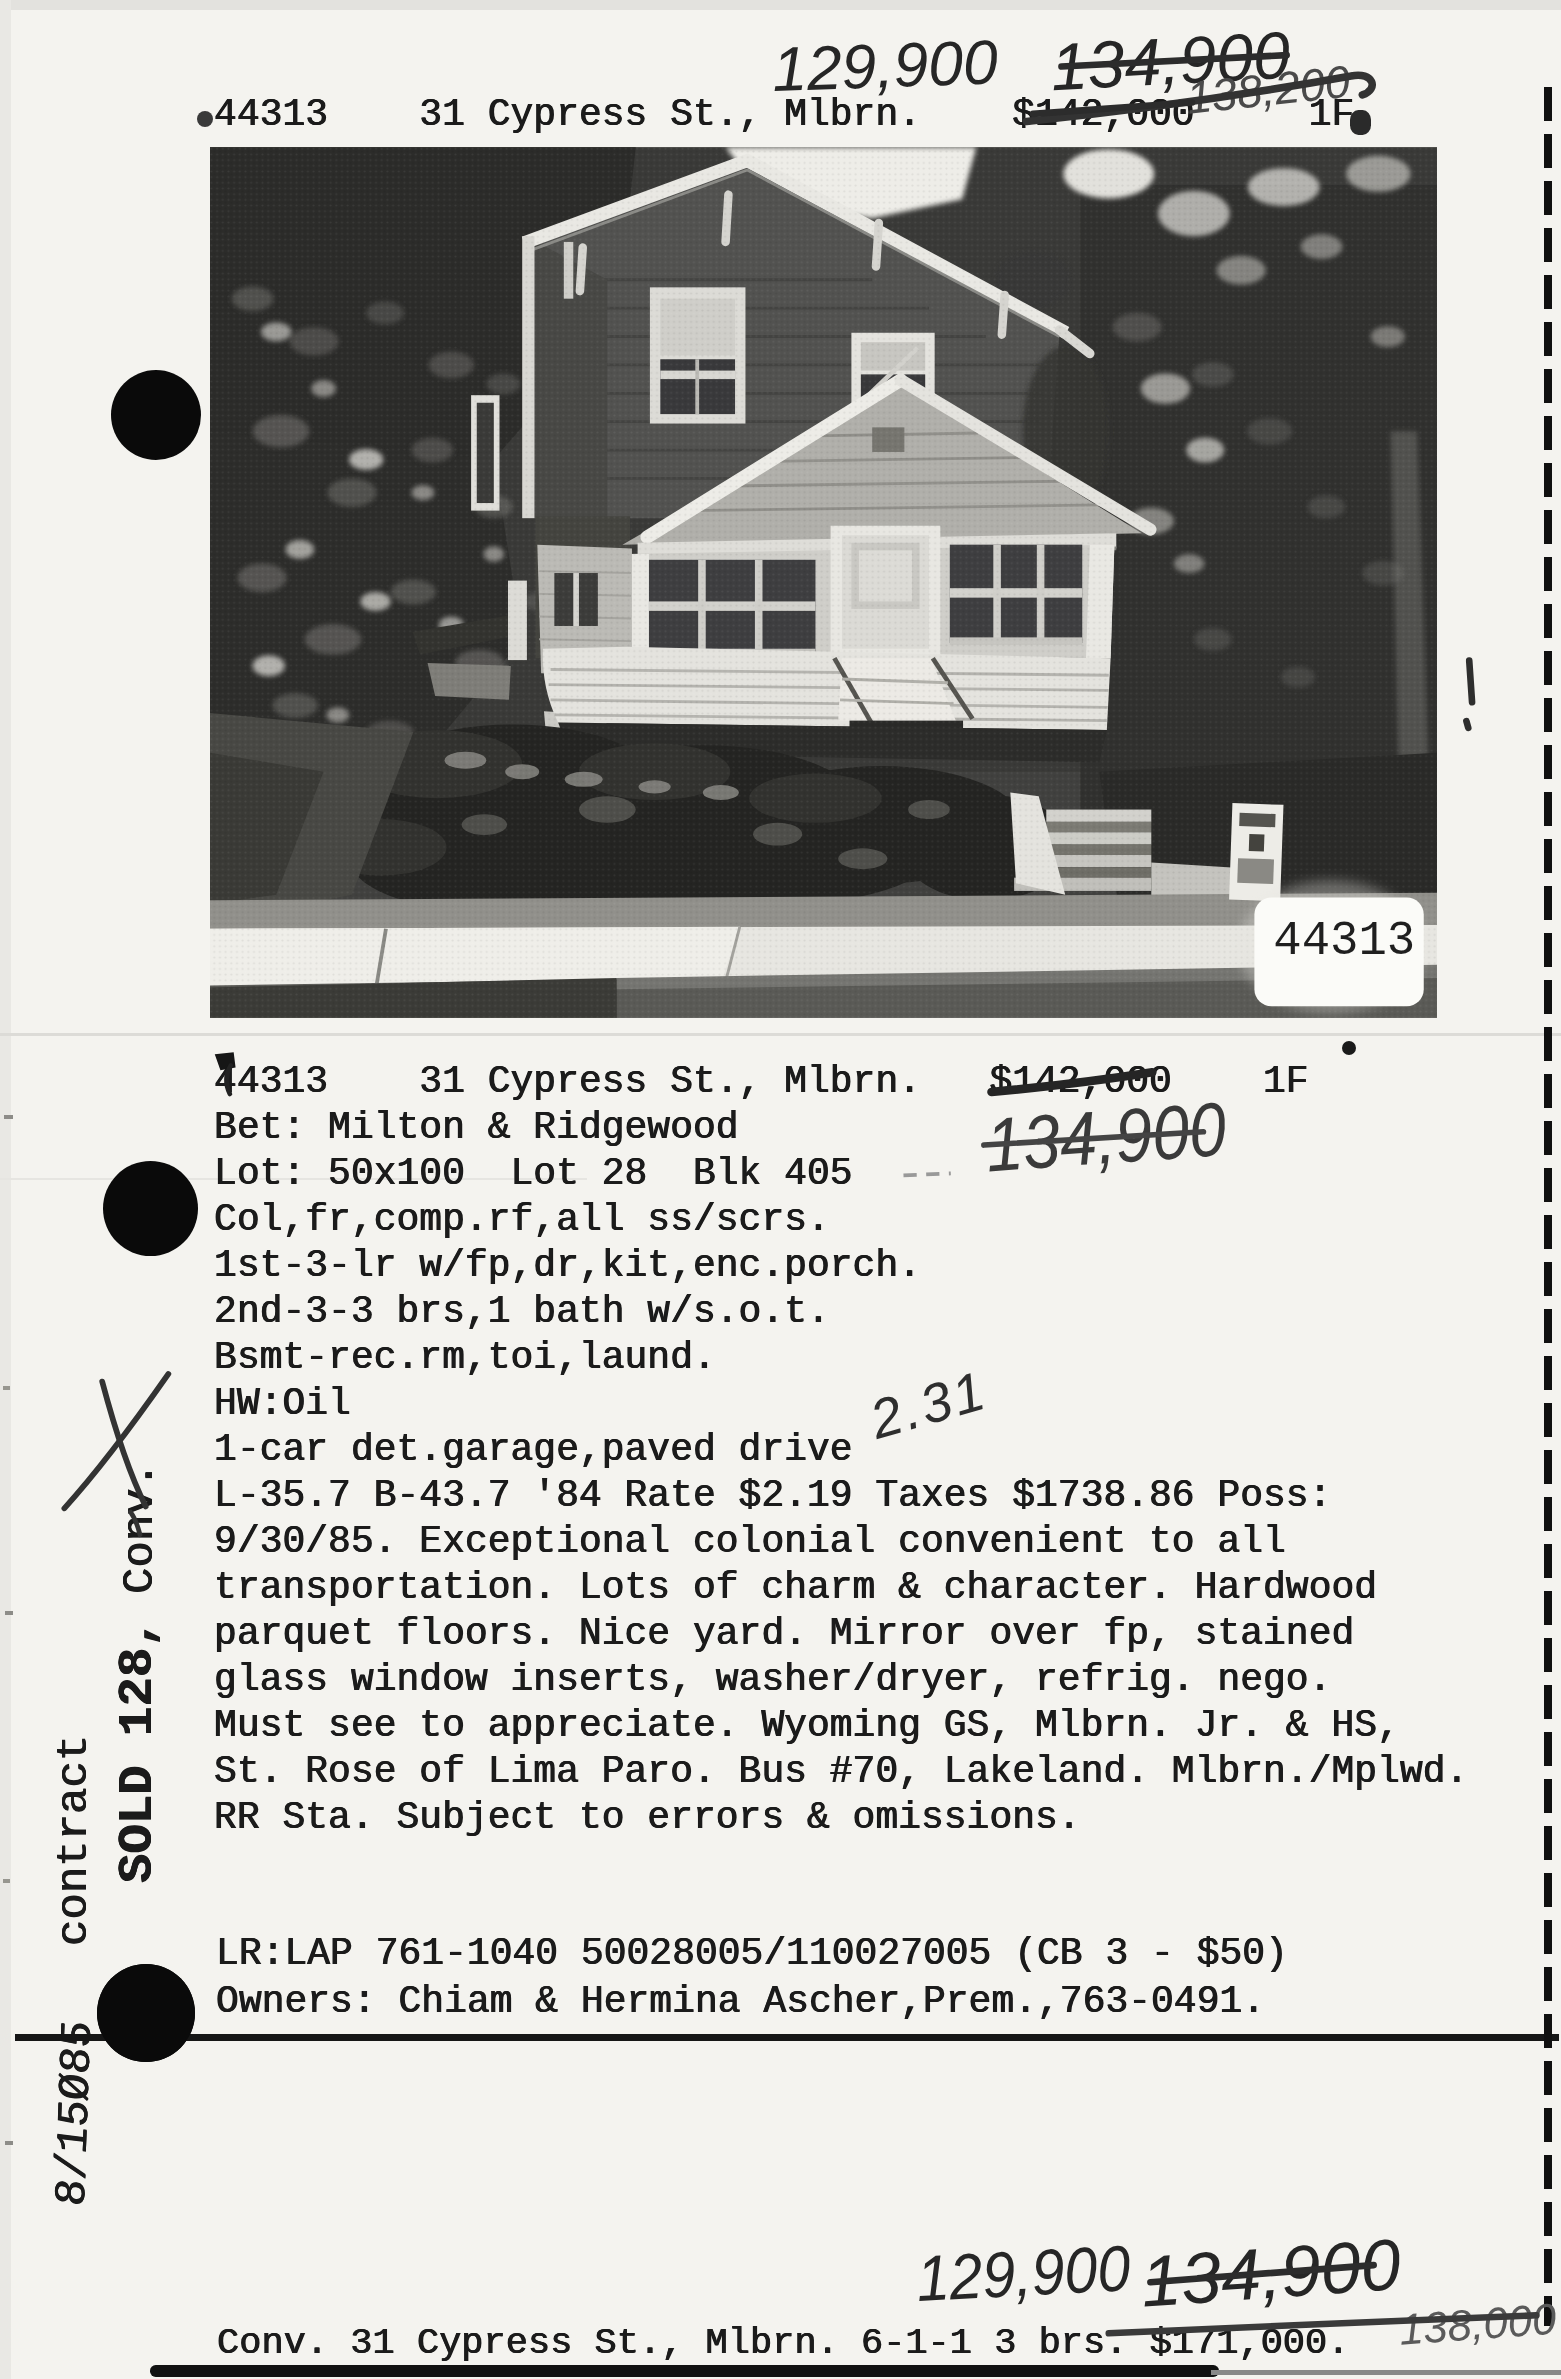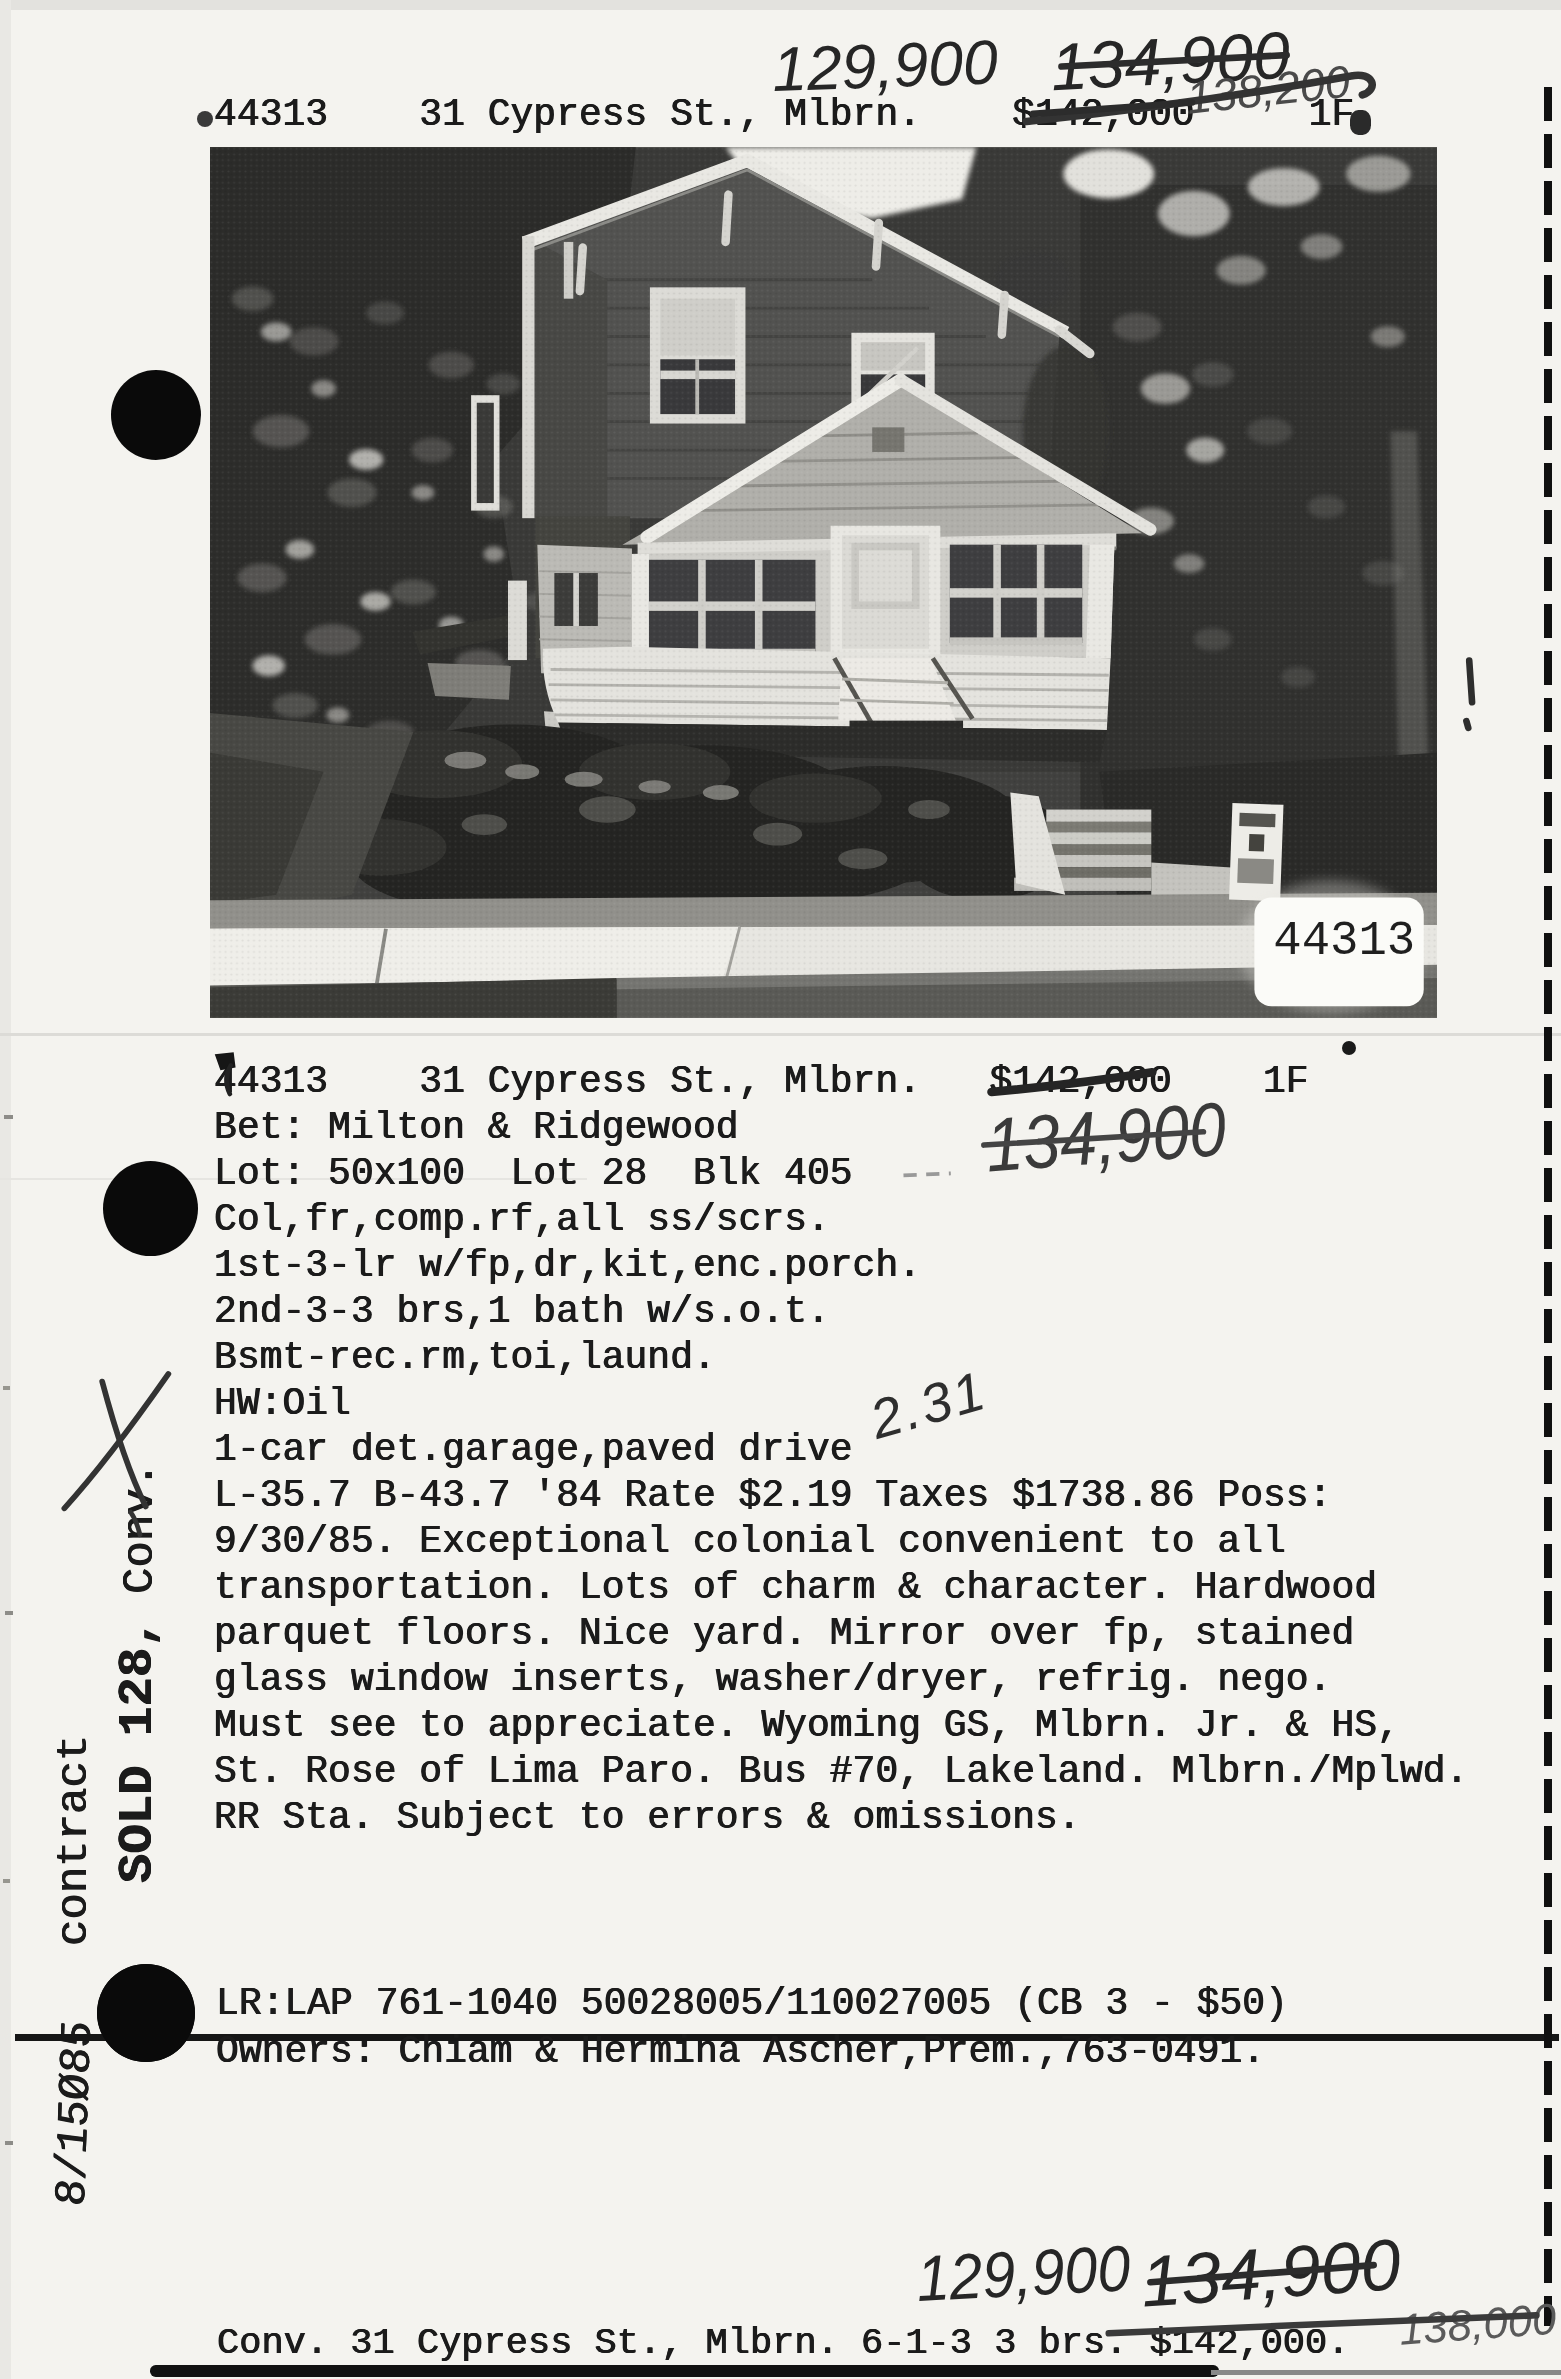--- a/index.html
+++ b/index.html
@@ -358,24 +358,24 @@
 <div class="t" style="left:115px;top:1883px;transform-origin:0 0;transform:rotate(-90deg);font-size:49px;font-weight:bold;">SOLD 128,</div>
 
 <div class="t" style="left:51px;top:1946px;transform-origin:0 0;transform:rotate(-90deg);font-size:44px;">contract</div>
 
 <div class="t" style="left:49px;top:2203px;transform-origin:0 0;transform:rotate(-88deg) skewX(-5deg);font-size:44px;">8/15Ø85</div>
 
 <div style="position:absolute;left:15px;top:2034px;width:1544px;height:6.6px;background:#161616;"></div>
 
 <div style="position:absolute;left:97px;top:1964px;width:98px;height:98px;border-radius:50%;background:#0a0a0a;"></div>
 
-<div class="t" style="left:216px;top:1980px;line-height:48px;">LR:LAP 761-1040 50028005/110027005 (CB 3 - $50)
+<div class="t" style="left:216px;top:1930px;line-height:48px;">LR:LAP 761-1040 50028005/110027005 (CB 3 - $50)
 Owners: Chiam &amp; Hermina Ascher,Prem.,763-0491.</div>
 
-<div class="t" style="left:217px;top:2320px;font-size:37px;">Conv. 31 Cypress St., Mlbrn. 6-1-3 3 brs. $142,000.</div>
+<div class="t" style="left:217px;top:2320px;font-size:37px;">Conv. 31 Cypress St., Mlbrn. 6-1-1 3 brs. $171,000.</div>
 
 <div style="position:absolute;left:150px;top:2365px;width:1069px;height:12.3px;background:#111;border-radius:5.7px;"></div>
 <div style="position:absolute;left:1211px;top:2370px;width:350px;height:4.7px;background:#888;"></div>
 
 <div style="position:absolute;left:1544px;top:87px;width:7.6px;height:2239px;background:repeating-linear-gradient(#101010 0 34px,transparent 34px 47px);"></div>
 
 <div style="position:absolute;left:3.8px;top:1115px;width:9.5px;height:3.8px;background:#8d8c88;"></div>
 <div style="position:absolute;left:2.8px;top:1386px;width:7.6px;height:3.8px;background:#97968f;"></div>
 <div style="position:absolute;left:4.7px;top:1611px;width:8.5px;height:3.8px;background:#8d8c88;"></div>
 <div style="position:absolute;left:2.8px;top:1879px;width:7.6px;height:3.8px;background:#97968f;"></div>

